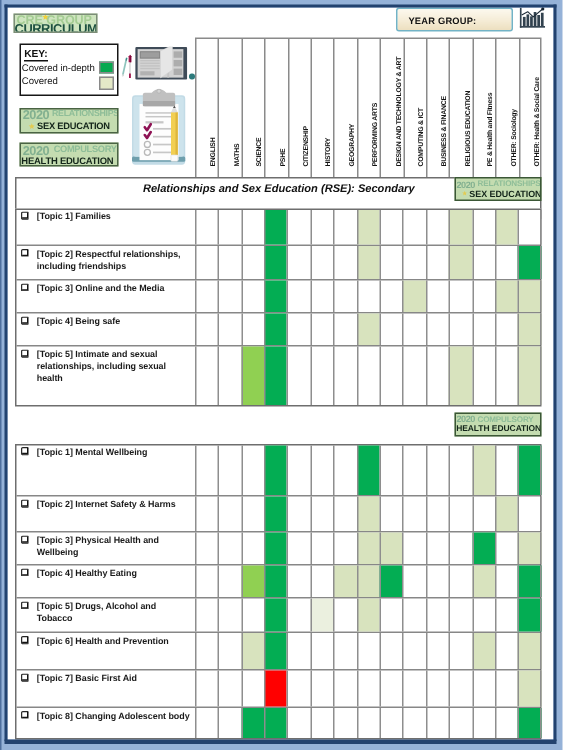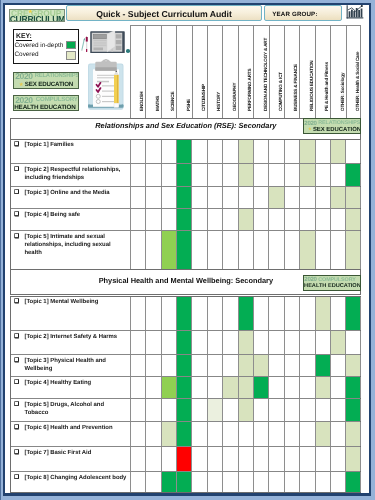--- a/index.html
+++ b/index.html
@@ -97,23 +97,20 @@
 <div id="page">
 
   <div id="logo">
     <div class="l1">CRE GROUP</div>
     <svg class="star" viewBox="0 0 10 10">
       <path d="M5 0.3 6.25 3.6 9.75 3.7 6.95 5.9 7.95 9.3 5 7.3 2.05 9.3 3.05 5.9 0.25 3.7 3.75 3.6Z" fill="#f0d03a"></path>
     </svg>
     <div class="l2">CURRICULUM</div>
   </div>
 
-  <div id="titlebox">
-    <span>Quick - Subject Curriculum Audit</span>
-  </div>
   <div id="yearbox">
     <span>YEAR GROUP:</span>
   </div>
   <svg id="charticon" viewBox="0 0 40 33">
     <g fill="#32424f">
       <rect x="3.2" y="2.5" width="2.2" height="26.4"></rect>
       <rect x="3.2" y="26.7" width="33.5" height="2.2"></rect>
       <rect x="7.2" y="14.5" width="3.6" height="12.2"></rect>
       <rect x="12" y="11.2" width="3.6" height="15.5"></rect>
       <rect x="16.8" y="13.8" width="3.6" height="12.9"></rect>
@@ -395,23 +392,20 @@
             <div class="cc" style="left: 123.253px; width: 15.4067px;"></div>
             <div class="cc" style="left: 138.66px; width: 15.4067px;"></div>
             <div class="cc" style="left: 154.067px; width: 15.4067px;"></div>
             <div class="cc" style="left: 169.473px; width: 15.4067px; background: rgb(216, 227, 190);"></div>
             <div class="cc" style="left: 184.88px; width: 15.4067px;"></div>
             <div class="cc" style="left: 200.287px; width: 15.4067px;"></div>
             <div class="cc" style="left: 215.693px; width: 15.4067px; background: rgb(216, 227, 190);"></div>
           </div>
         </div>
       </div>
-      <div class="sechdr" style="top: 269.4px; height: 25.7px;">
-        <div class="st" style="top: 5.2px;">Physical Health and Mental Wellbeing: Secondary</div>
-      </div>
       <div class="secbadge" style="left: 302.5px; top: 275px; width: 58px; height: 15.5px;">
         <span class="y" style="left:0.8px;top:0.3px;font-size:6.1px;line-height:7px">2020</span>
         <span class="t1" style="left:14.8px;top:1.1px;font-size:5.4px;line-height:6px">COMPULSORY</span>
         <span class="t2" style="left:0.6px;top:7.2px;font-size:5.64px;line-height:7px">HEALTH EDUCATION</span>
       </div>
       <div class="grid" style="top: 295.5px;">
         <div class="gr" style="height: 34.8px;">
           <div class="cb">
             <svg viewBox="0 0 12 12" style="width:100%;height:100%;display:block">
               <rect x="0.9" y="0.9" width="10.2" height="10.2" rx="1.6" fill="#fff" stroke="#262626" stroke-width="1.7"></rect>

